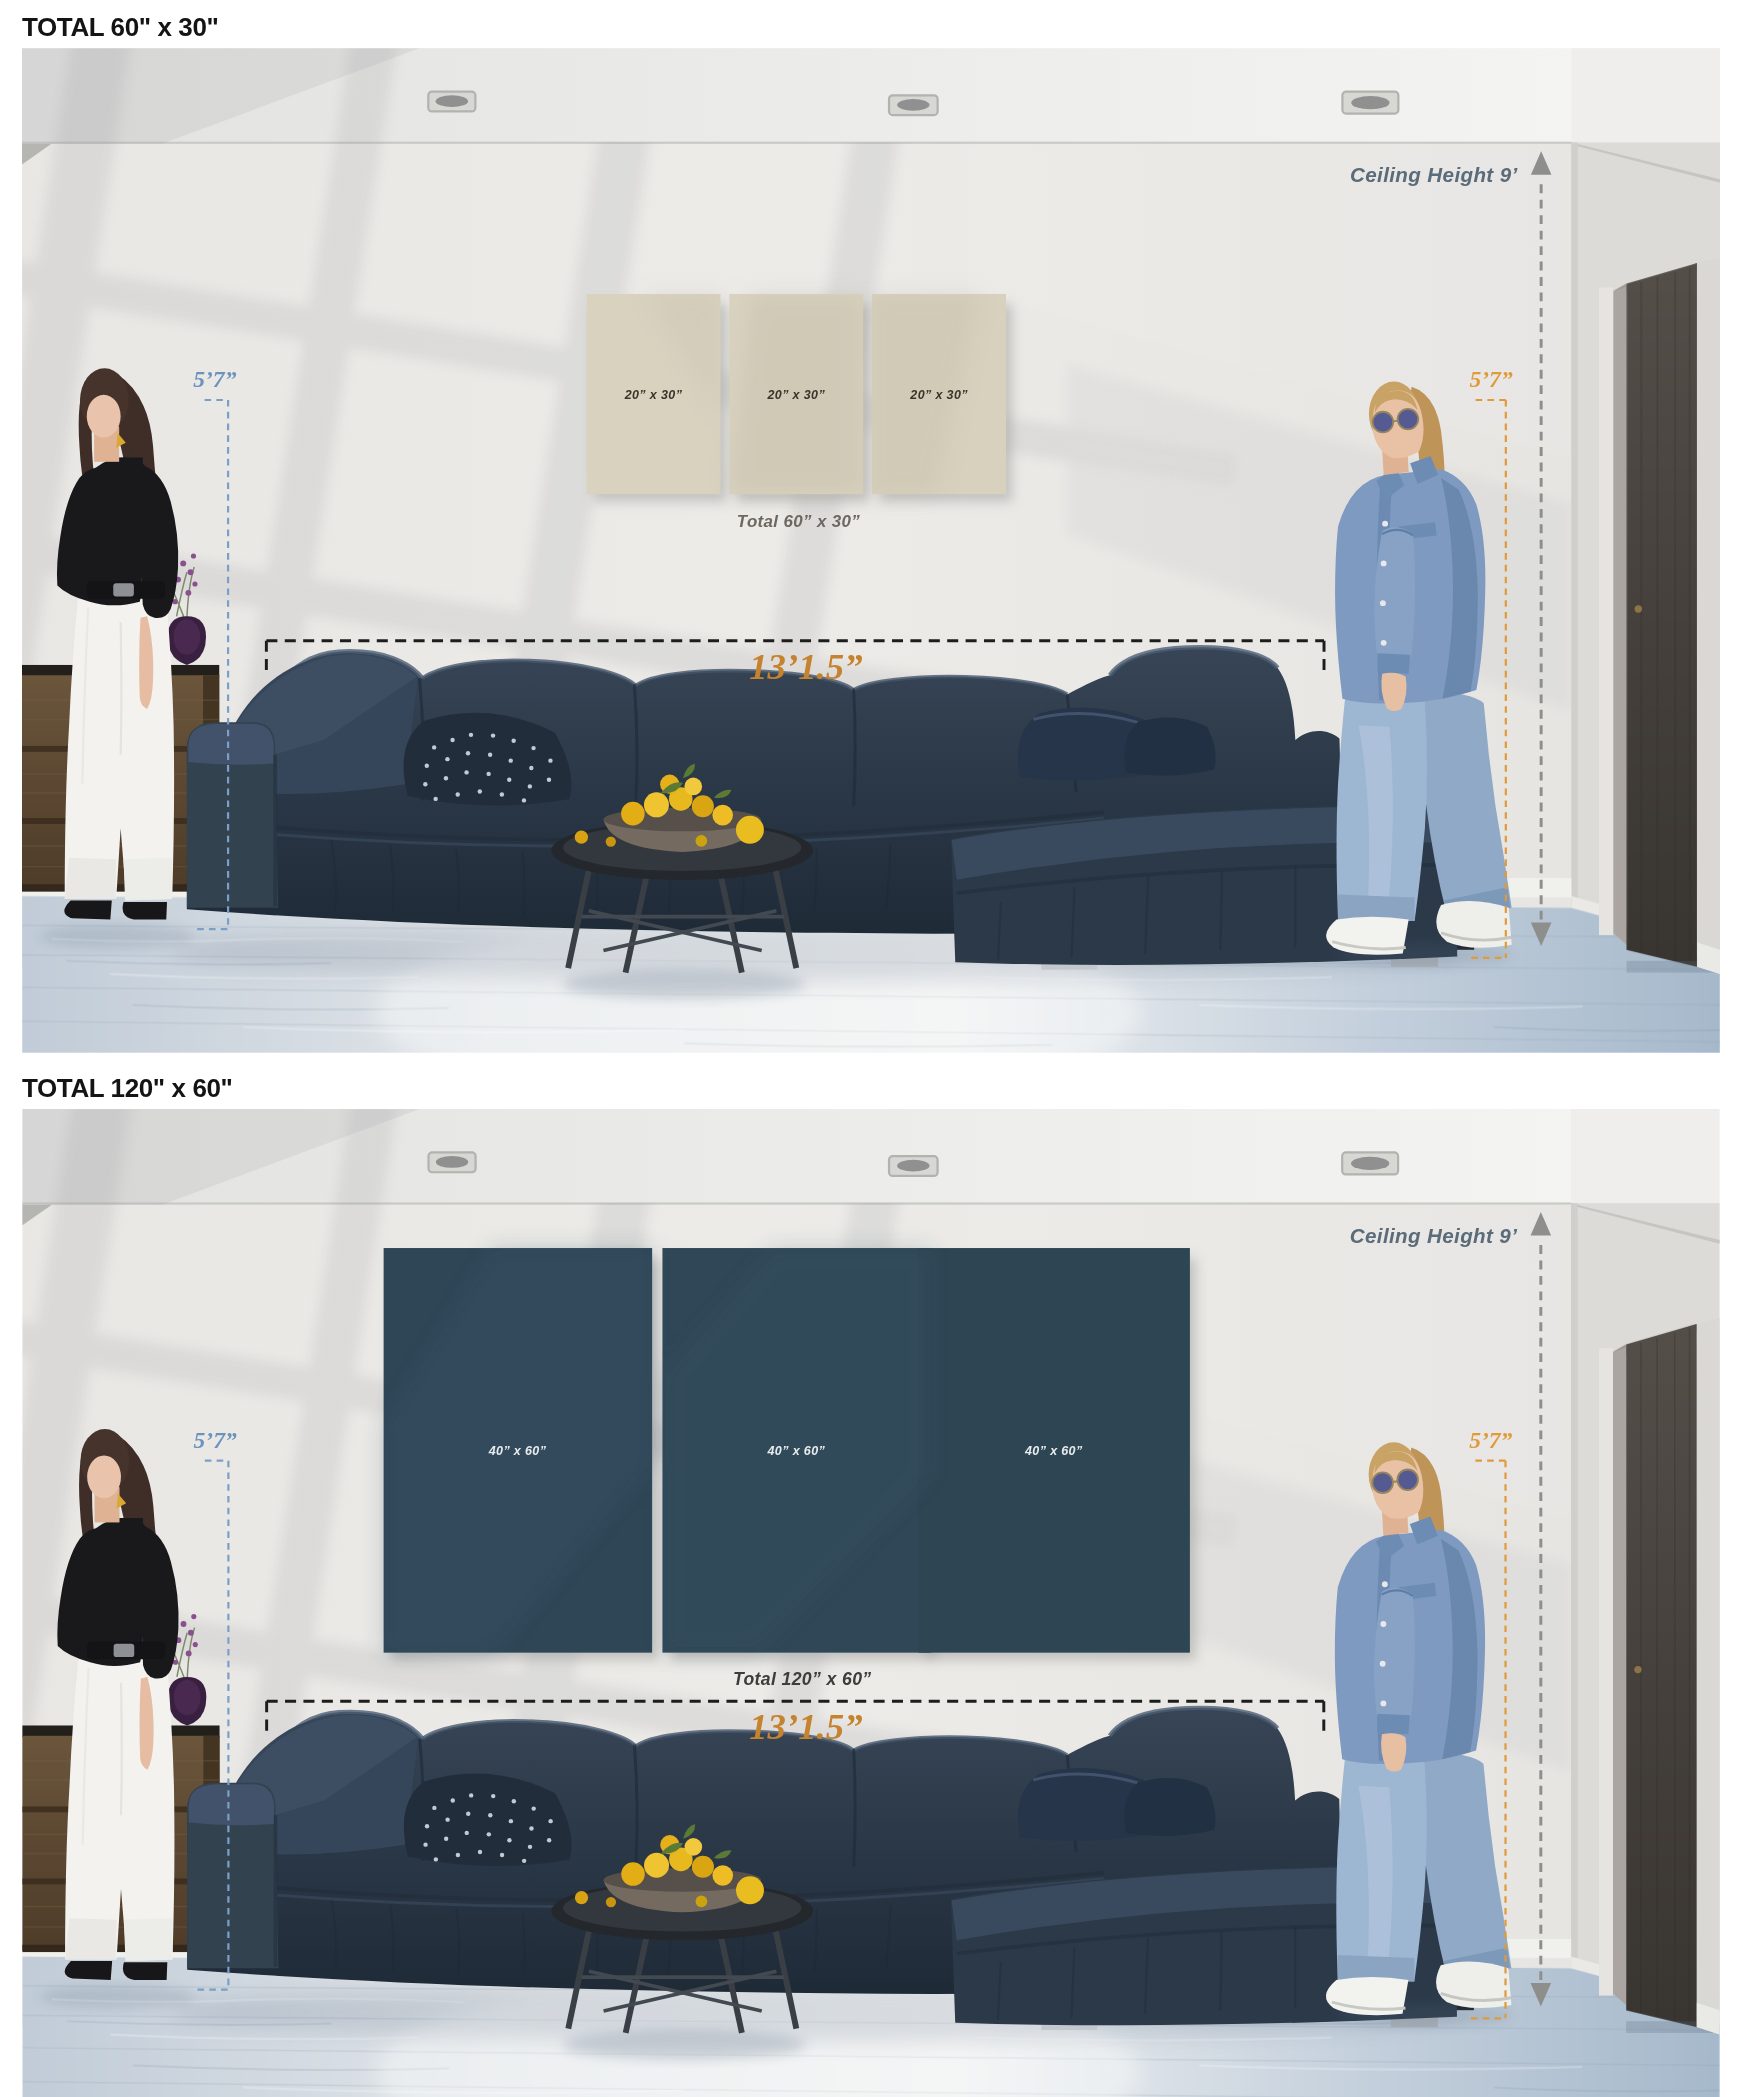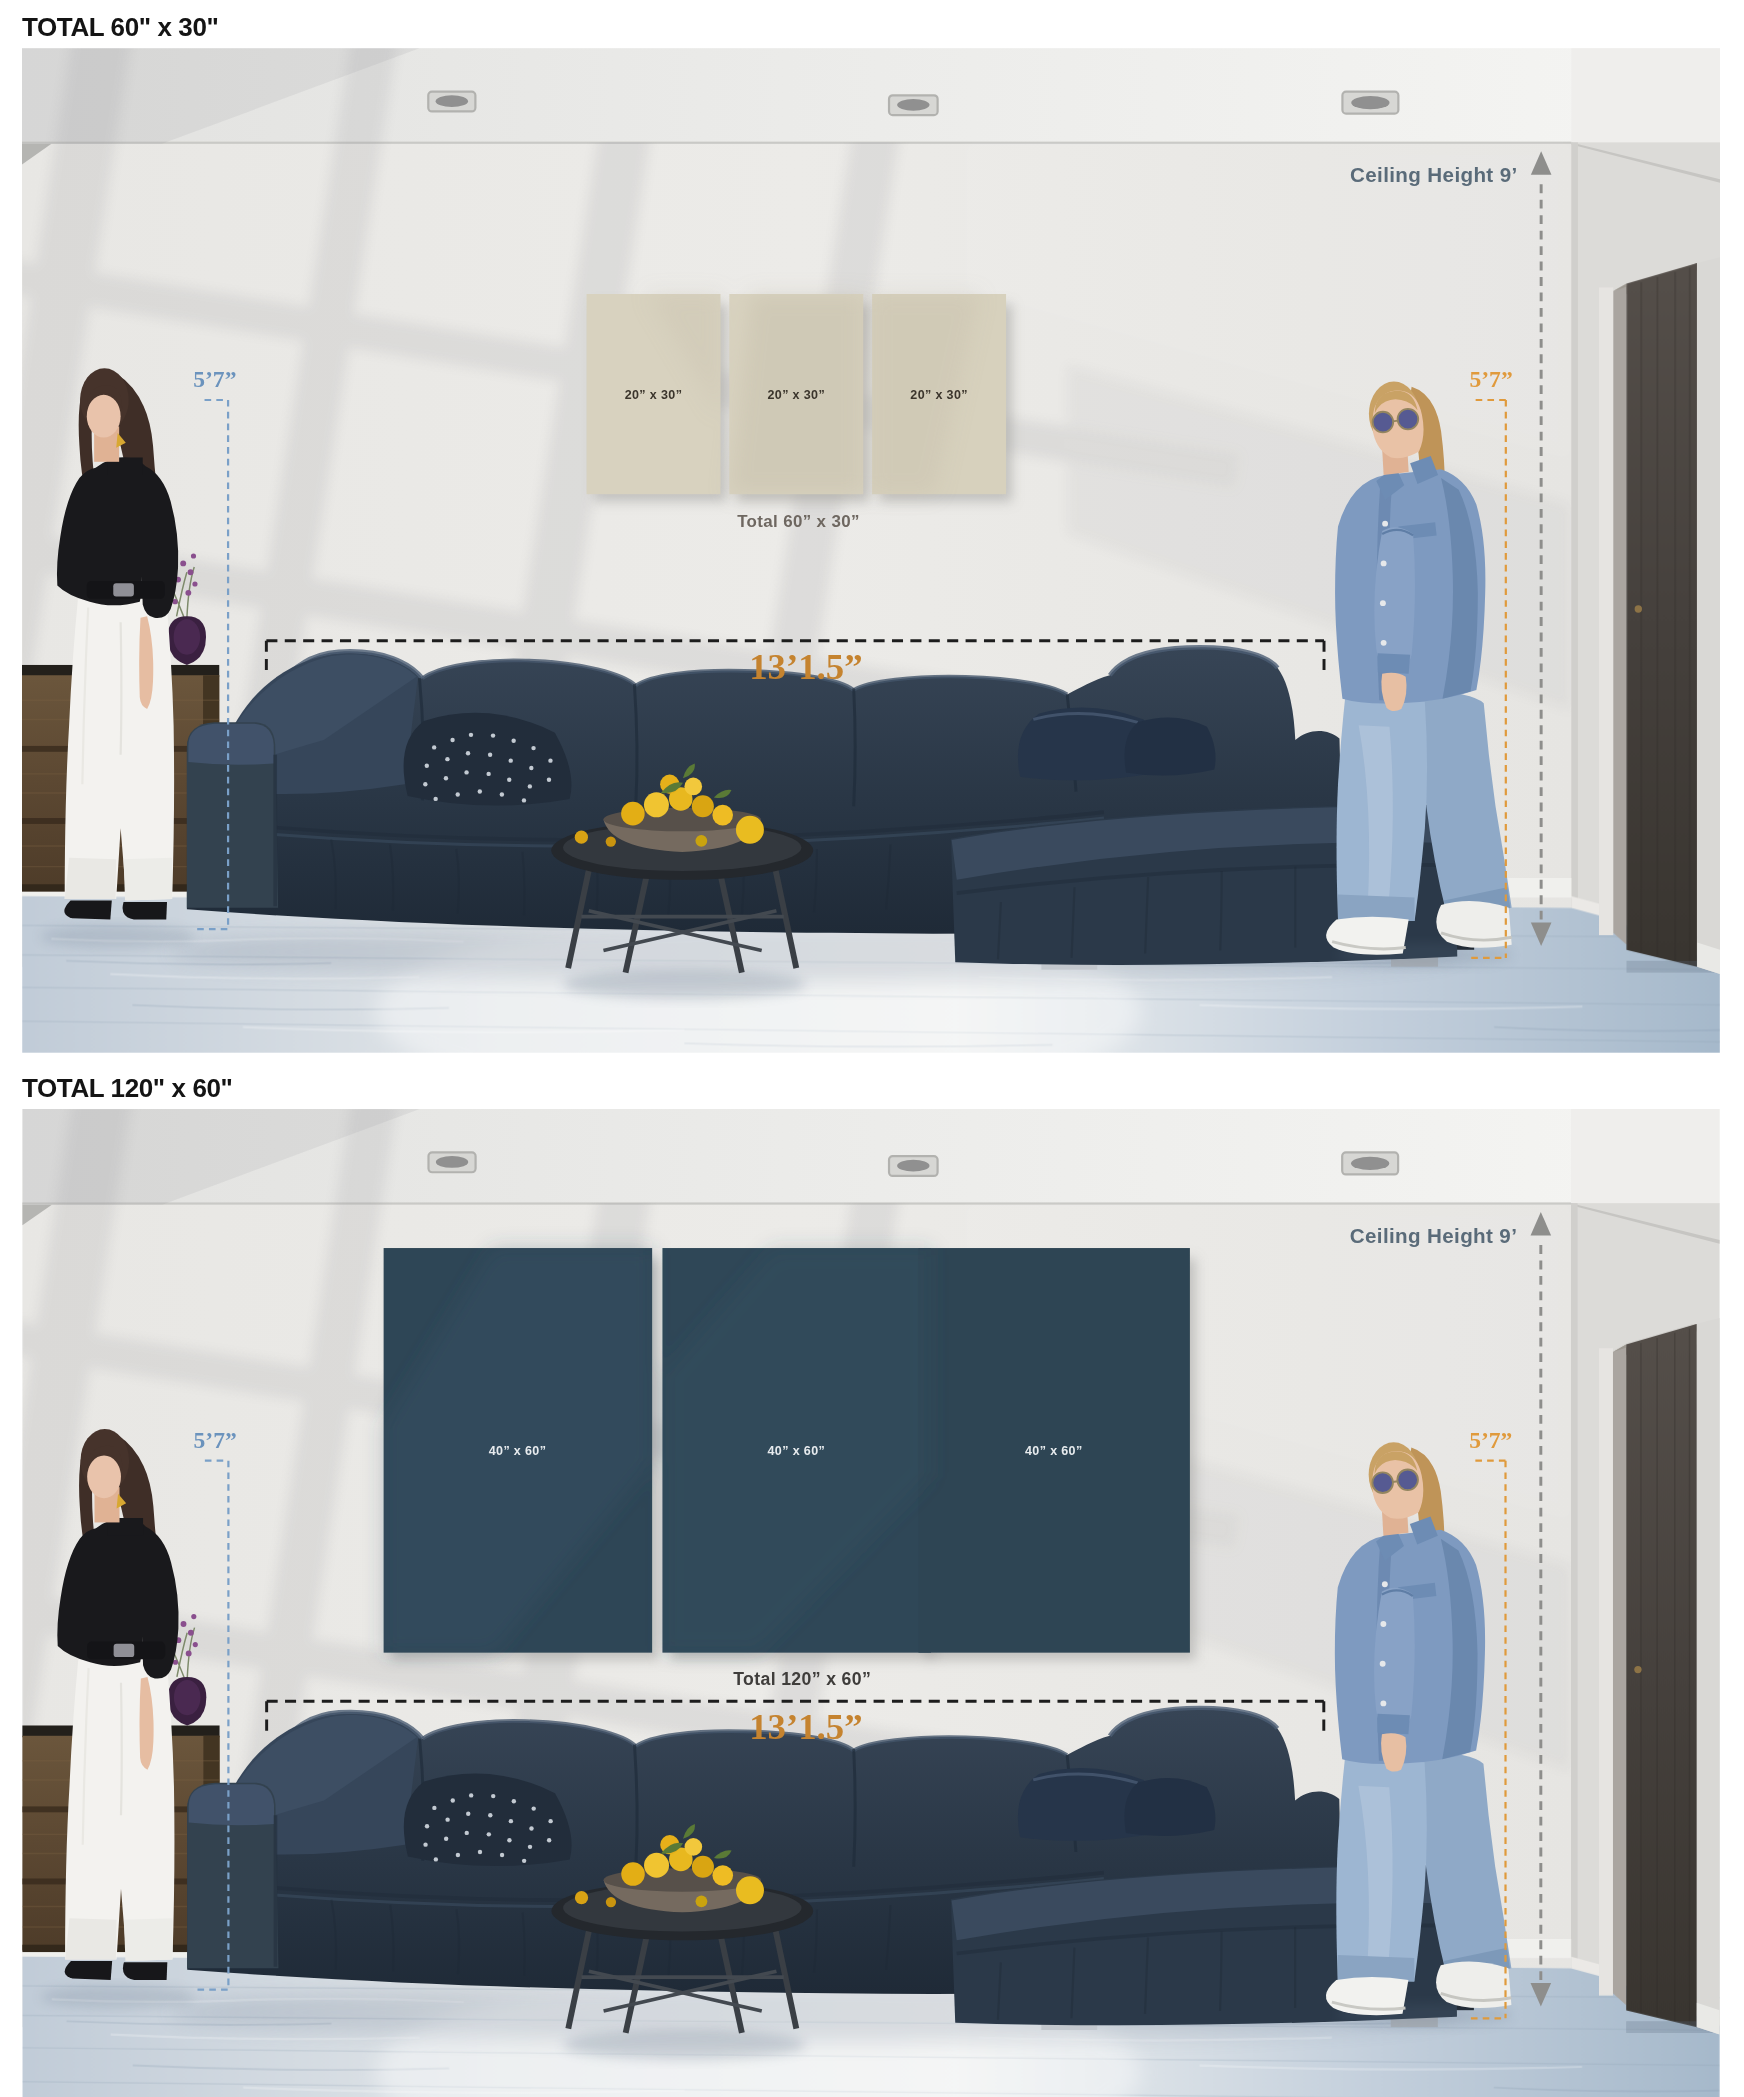--- a/index.html
+++ b/index.html
@@ -1,21 +1,21 @@
 <!DOCTYPE html>
 <html style="font-size:11.8px"><head>
 <meta charset="utf-8">
 <style>
   html,body{margin:0;padding:0;background:#ffffff;}
   .page{position:relative;width:1744px;height:2097px;background:#ffffff;overflow:hidden;
         font-family:"Liberation Sans",sans-serif;}
   .title{position:absolute;left:22px;font-weight:bold;color:#141414;font-size:26px;letter-spacing:-0.4px;}
   #t1{top:11.8px;}
   #t2{top:1073px;}
-  .scene{position:absolute;left:22px;overflow:hidden;}
+  .scene{position:absolute;left:22px;overflow:hidden;font-style:italic;}
   #s1{top:48px;width:1698px;height:1005px;}
   #s2{top:1109px;width:1698px;height:988px;}
 </style>
 </head>
 <body>
 <div class="page">
   <div class="title" id="t1">TOTAL 60" x 30"</div>
   <div class="title" id="t2">TOTAL 120" x 60"</div>
 
   <div class="scene" id="s1">

